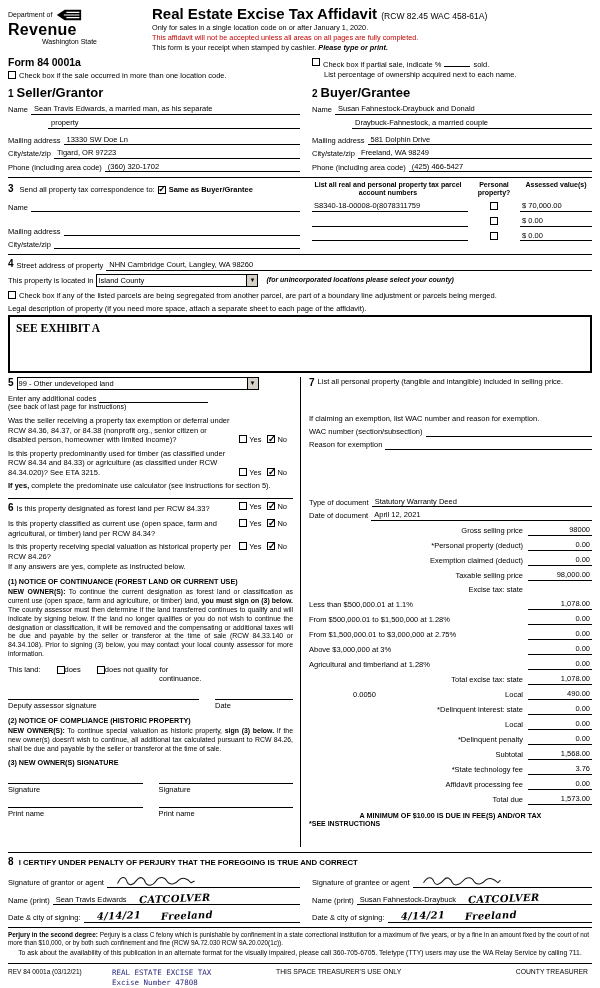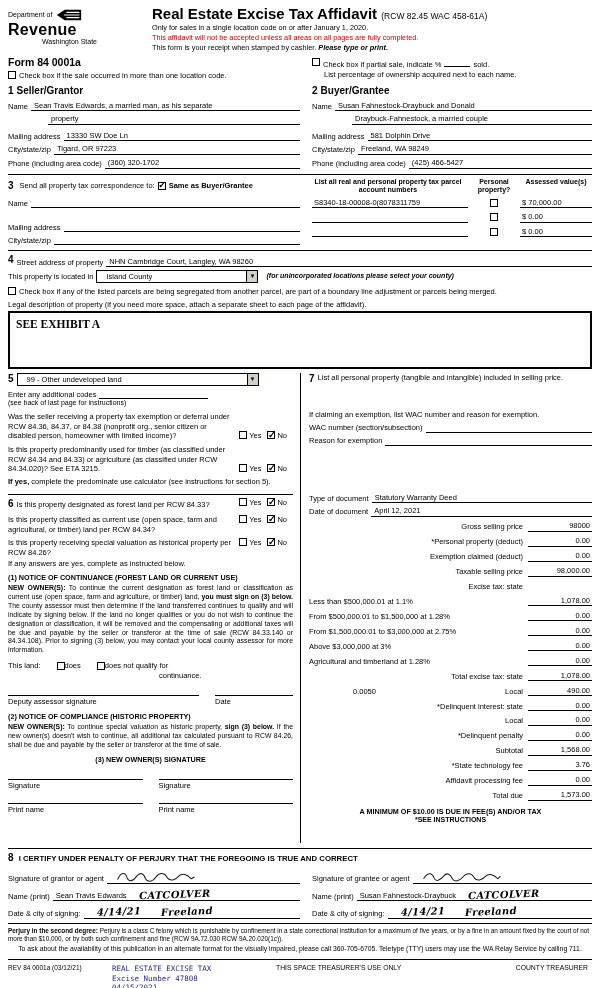--- a/index.html
+++ b/index.html
@@ -1,22 +1,22 @@
 <!DOCTYPE html>
 <html><head>
 <meta charset="utf-8">
 <title>Real Estate Excise Tax Affidavit</title>
 <style>
   *{margin:0;padding:0;box-sizing:border-box}
   body{background:#e9e9e9;font-family:"Liberation Sans",sans-serif;color:#000}
   .page{width:600px;height:988px;margin:0 auto;background:#fff;padding:6px 8px 4px;font-size:7.5px;line-height:1.28;position:relative;overflow:hidden}
-  .b{font-weight:bold}.i{font-style:italic}.center{text-align:center}
+  .b{font-weight:bold}.i{font-style:italic}.center{text-align:left}
   .t7{font-size:7px}
   .snum{font-weight:bold;font-size:10px;margin-right:3px}
-  .shead{font-weight:bold;font-size:10px}
+  .shead{font-weight:bold;font-size:13px}
   .cb{display:inline-block;width:8px;height:8px;border:1px solid #000;position:relative;vertical-align:-1px;background:#fff;flex:none}
   .cb.checked::after{content:"\2713";position:absolute;left:-0.5px;top:-3.5px;font-size:9.5px;font-weight:bold}
   .fill{border-bottom:1px solid #000;flex:1;min-height:10px;padding:0 3px}
   .frow{display:flex;align-items:flex-end;margin-top:3px}
   .flbl{white-space:nowrap;margin-right:3px}
   .cols{display:flex}
   .col{width:50%}.col+.col{padding-left:12px}
   .rule{border-top:1px solid #000;margin-top:5px;padding-top:3px}
   
   .hdr{display:flex;align-items:flex-start}
@@ -35,21 +35,21 @@
   .pctfill{display:inline-block;width:26px;border-bottom:1px solid #000;height:9px;margin:0 3px}
   .subnote{margin-left:12px;margin-top:1px}
   .pthead{display:flex;font-weight:bold;text-align:center;font-size:7px;line-height:1.15}
   .ptc1{flex:1;padding-right:4px}
   .ptc2{width:52px}
   .ptc3{width:72px}
   .ptrow{display:flex;align-items:flex-end;margin-top:4px}
   .pfill{border-bottom:1px solid #000;min-height:10px;padding:0 2px}
   .ptrow .ptc2{text-align:center}
   
-  .dd{display:inline-flex;border:1px solid #000;height:13px;align-items:center;justify-content:space-between;background:#fff;padding-left:9px}
+  .dd{display:inline-flex;border:1px solid #000;height:13px;align-items:center;justify-content:space-between;background:#fff;padding-left:1px}
   .ddarrow{width:11px;height:11px;border-left:1px solid #000;background:#d4d0c8;font-size:6px;display:flex;align-items:center;justify-content:center;margin-left:4px;flex:none}
   .ddcounty{width:162px}
   .ddwide{width:242px}
   
   .legalbox{border:2px solid #000;height:58px;padding:4px 6px;font-family:"Liberation Serif",serif;font-weight:bold;font-size:11.5px;margin-top:2px}
   
   .mainblock{margin-top:4px;min-height:470px}
   .colL{width:50%;padding-right:7px}
   .colR{width:50%;border-left:1px solid #000;padding-left:8px}
   .qrow{display:flex;margin-top:4px}

